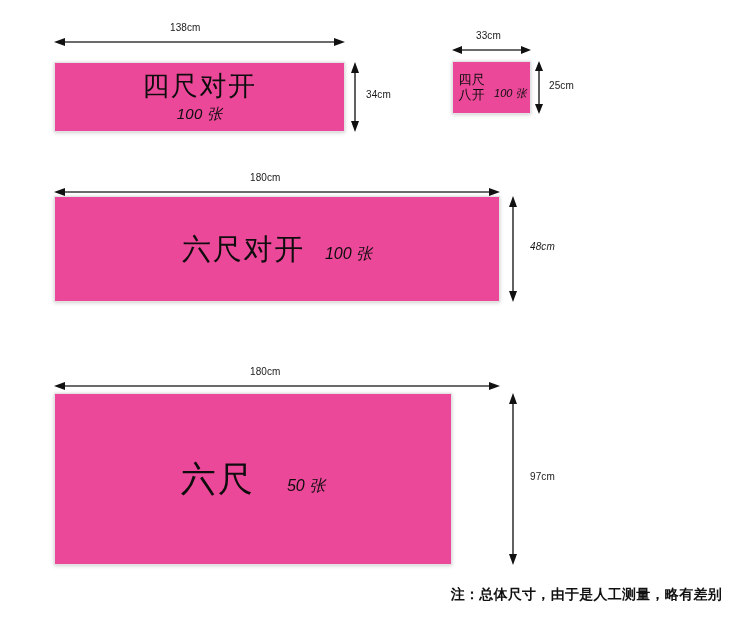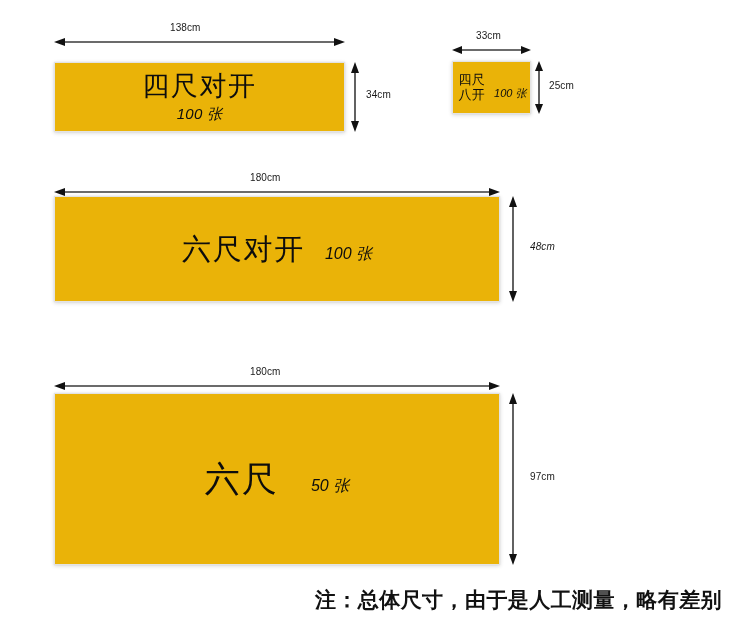--- a/index.html
+++ b/index.html
@@ -20,21 +20,21 @@
   #stage {
     position: absolute;
     inset: 0;
     width: 750px;
     height: 626px;
   }
 
   
   .sheet {
     position: absolute;
-    background: #eab308;
+    background: #ec4899;
     border: 1px solid #e3e3e3;
     box-shadow: 0 1px 4px rgba(0,0,0,0.17), 0 0 1px rgba(0,0,0,0.10);
     box-sizing: border-box;
     display: flex;
     align-items: center;
     justify-content: center;
   }
   .sheet-inner {
     display: flex;
     flex-direction: column;
@@ -77,21 +77,21 @@
   }
   #box-sizhi-bakai .sheet-count { font-size: 11px; margin-left: 1px; position: relative; top: -3px; }
 
   
   #box-liuchi-duikai { left: 54px; top: 196px; width: 446px; height: 106px; }
   #box-liuchi-duikai .sheet-inner { flex-direction: row; align-items: baseline; }
   #box-liuchi-duikai .sheet-name  { font-size: 29px; }
   #box-liuchi-duikai .sheet-count { font-size: 16px; margin-left: 12px; }
 
   
-  #box-liuchi { left: 54px; top: 393px; width: 446px; height: 172px; }
+  #box-liuchi { left: 54px; top: 393px; width: 398px; height: 172px; }
   #box-liuchi .sheet-inner { flex-direction: row; align-items: baseline; }
   #box-liuchi .sheet-name  { font-size: 35px; }
   #box-liuchi .sheet-count { font-size: 16px; margin-left: 24px; }
 
   
   .dim-label {
     position: absolute;
     font-size: 10px;
     color: #1a1a1a;
     white-space: nowrap;
@@ -109,21 +109,21 @@
   }
   .dim-head { fill: #111111; }
 
   
   #footer-note {
     position: absolute;
     left: 0;
     top: 586px;
     width: 722px;
     text-align: right;
-    font-size: 21px;
+    font-size: 14px;
     font-weight: 700;
     color: #111111;
     letter-spacing: 0.02em;
     white-space: nowrap;
   }
 </style>
 </head>
 <body>
 
 <div id="stage">

